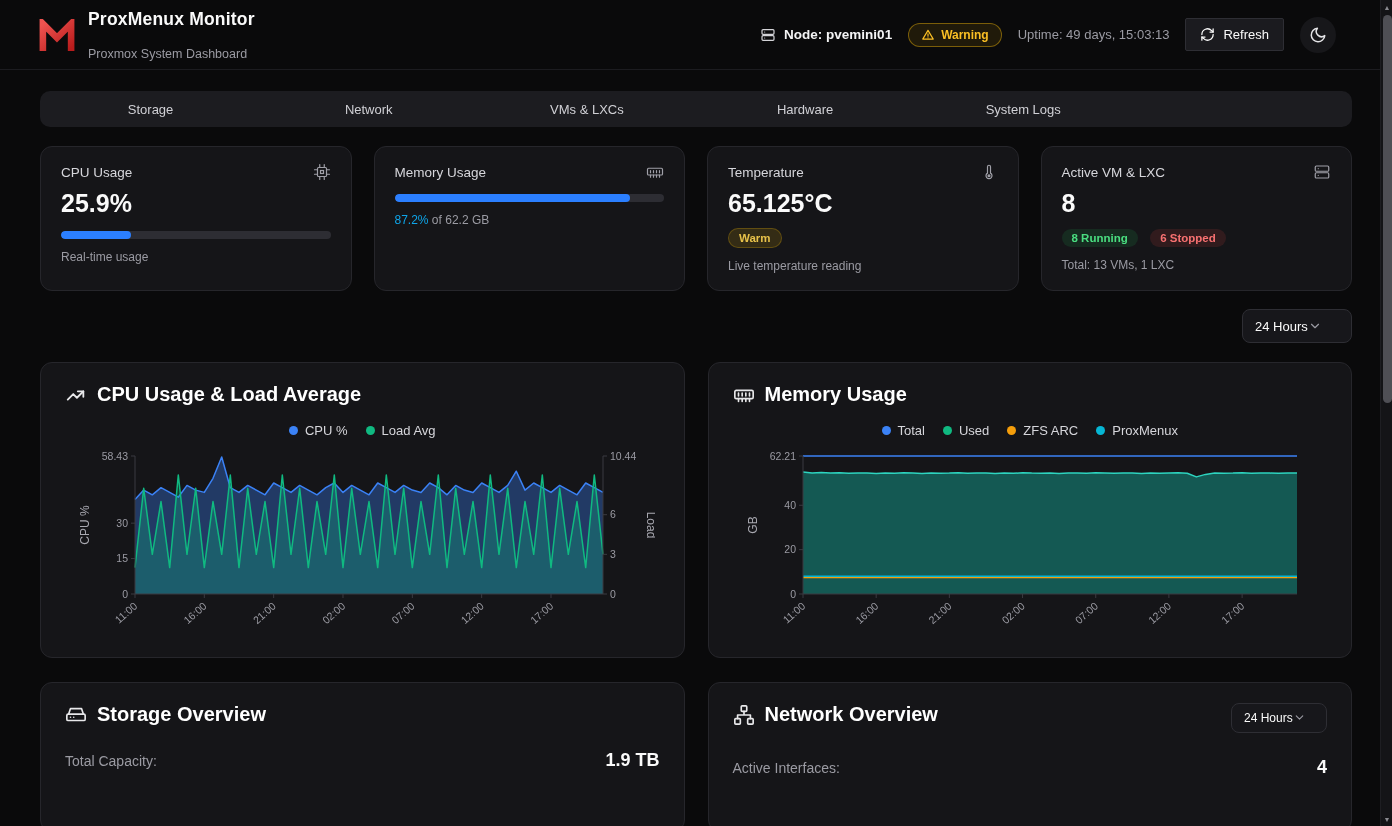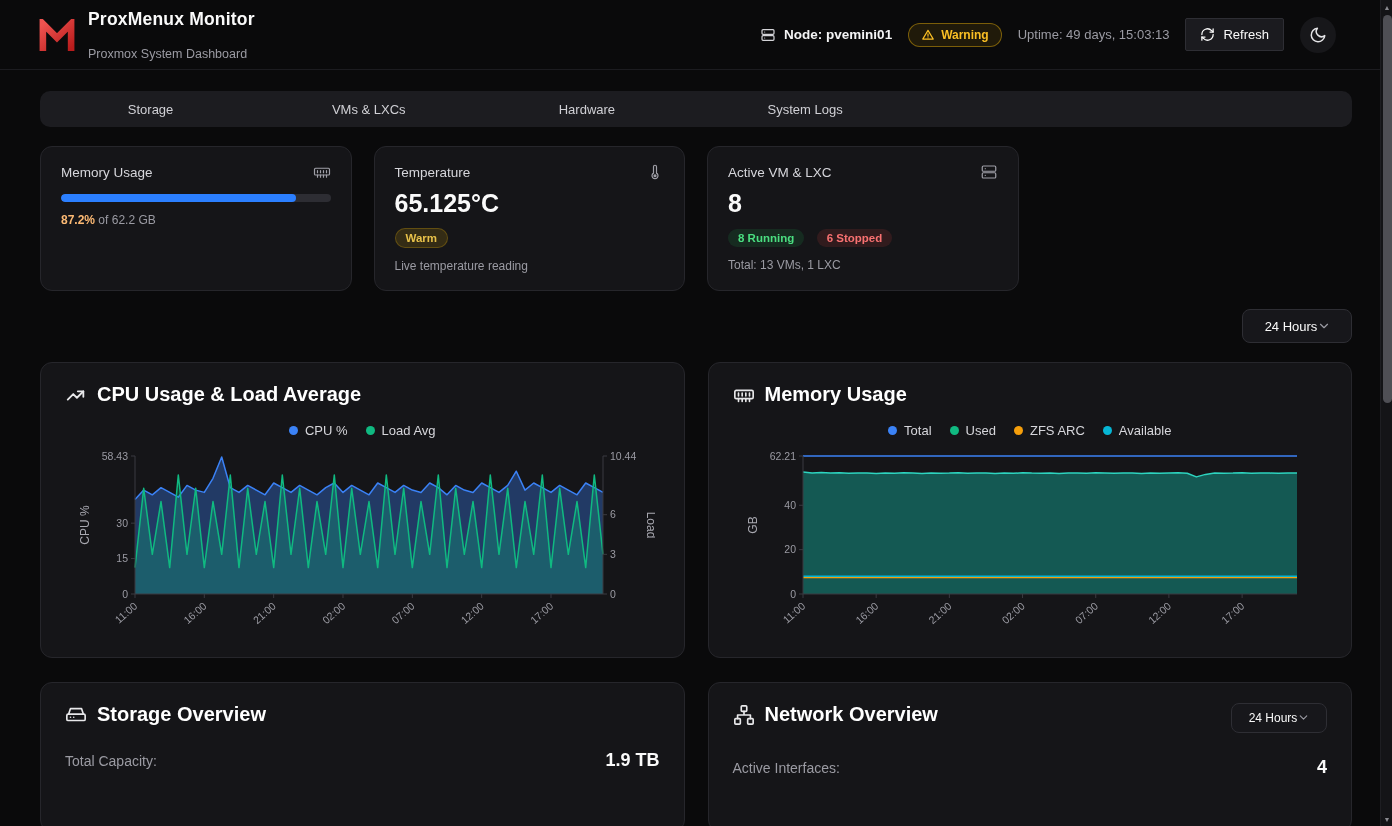--- a/index.html
+++ b/index.html
@@ -31,30 +31,30 @@
   
   .card{background:#151518;border:1px solid #26262b;border-radius:12px}
   .stats{margin:19px 40px 0;display:grid;grid-template-columns:repeat(4,1fr);gap:22px}
   .stat-card{height:145px;padding:16px 20px}
   .stat-head{display:flex;justify-content:space-between;align-items:center;color:#d6d6db;font-size:13.5px}
   .stat-icon{color:#a0a0a8;width:18px;height:18px;display:flex}
   .stat-value{font-size:25px;font-weight:bold;margin-top:8px}
   .progress{height:8px;background:#2d2d33;border-radius:5px;margin-top:13px;overflow:hidden}
   .progress-fill{height:100%;background:#2b7fff;border-radius:5px}
   .stat-caption{margin-top:11px;font-size:12px;color:#9b9ba3}
-  .hl-green{color:#fdba74;font-weight:bold}
+  .hl-green{color:#0ea5e9;font-weight:normal}
   .pill{display:inline-flex;align-items:center;padding:3px 10px;border-radius:999px;font-size:11.5px;font-weight:bold}
   .pill-warm{background:rgba(234,179,8,.15);color:#e7c14a;border:1px solid rgba(234,179,8,.25)}
   .pill-running{background:rgba(34,197,94,.13);color:#4ade80;margin-right:8px}
   .pill-stopped{background:rgba(239,68,68,.13);color:#f87171}
   .badge-row{margin-top:10px}
 
   
   .select-row{margin:18px 40px 0;display:flex;justify-content:flex-end}
-  .select{display:flex;align-items:center;justify-content:center;width:110px;height:34px;background:#17171b;border:1px solid #2e2e34;border-radius:8px;padding:0 10px 0 12px;font-size:13px;cursor:pointer;color:#fafafa}
+  .select{display:flex;align-items:center;justify-content:flex-start;width:110px;height:34px;background:#17171b;border:1px solid #2e2e34;border-radius:8px;padding:0 10px 0 12px;font-size:13px;cursor:pointer;color:#fafafa}
   .select .chev{color:#9b9ba3;width:14px;height:14px;display:flex}
   .select.small{width:96px;height:30px;font-size:12px}
 
   
   .charts{margin:19px 40px 0;display:grid;grid-template-columns:1fr 1fr;gap:23px}
   .chart-card{height:296px;padding:20px 24px}
   .chart-title{display:flex;align-items:center;gap:10px;font-size:20px;font-weight:bold;color:#fff}
   .chart-title .t-icon{width:22px;height:22px;display:flex;color:#e8e8ea}
   .legend{display:flex;justify-content:center;gap:18px;margin-top:17px;font-size:13px;color:#d6d6db}
   .leg-item{display:flex;align-items:center;gap:7px}
@@ -135,26 +135,44 @@
         <svg viewBox="0 0 24 24" width="18" height="18" fill="none" stroke="currentColor" stroke-width="2" stroke-linecap="round" stroke-linejoin="round">
             <path d="M21 12.8A9 9 0 1 1 11.2 3a7 7 0 0 0 9.8 9.8z"></path>
           </svg>
       </span>
     </button>
   </div>
 </header>
 
 <nav class="tabs">
   <div class="tab">Storage</div>
+  <div class="tab">Network</div>
   <div class="tab">VMs &amp; LXCs</div>
   <div class="tab">Hardware</div>
   <div class="tab">System Logs</div>
 </nav>
 
 <section class="stats">
+  <div class="card stat-card">
+    <div class="stat-head">
+      <span>CPU Usage</span>
+      <span class="stat-icon">
+        <svg viewBox="0 0 24 24" width="18" height="18" fill="none" stroke="currentColor" stroke-width="1.6" stroke-linecap="round">
+            <rect x="6" y="6" width="12" height="12" rx="1.5"></rect>
+            <rect x="10" y="10" width="4" height="4"></rect>
+            <path d="M9 2v3M15 2v3M9 19v3M15 19v3M2 9h3M2 15h3M19 9h3M19 15h3"></path>
+          </svg>
+      </span>
+    </div>
+    <div class="stat-value">25.9%</div>
+    <div class="progress">
+        <div class="progress-fill" style="width: 25.9%;"></div>
+      </div>
+    <div class="stat-caption">Real-time usage</div>
+  </div>
 
   <div class="card stat-card">
     <div class="stat-head">
       <span>Memory Usage</span>
       <span class="stat-icon">
         <svg viewBox="0 0 24 24" width="18" height="18" fill="none" stroke="currentColor" stroke-width="1.6" stroke-linecap="round">
             <rect x="2" y="7" width="20" height="9" rx="1.5"></rect>
             <path d="M6 16v3M10 16v3M14 16v3M18 16v3M6 10v3M10 10v3M14 10v3M18 10v3"></path>
           </svg>
       </span>
@@ -295,21 +313,21 @@
         <span class="leg-item">
           <span class="leg-dot" style="background:#10b981"></span>
           <span>Used</span>
         </span>
         <span class="leg-item">
           <span class="leg-dot" style="background:#f59e0b"></span>
           <span>ZFS ARC</span>
         </span>
         <span class="leg-item">
           <span class="leg-dot" style="background:#06b6d4"></span>
-          <span>Available</span>
+          <span>ProxMenux</span>
         </span>
       </div>
     <div class="chart-wrap">
         <svg width="590" height="200" viewBox="0 0 590 200">
           <path d="M70.0,28.0L79.1,28.9L88.3,28.4L97.4,29.1L106.6,28.7L115.7,29.3L124.9,28.9L134.0,29.1L143.2,29.5L152.3,28.9L161.5,29.3L170.6,28.7L179.8,29.1L188.9,29.5L198.1,28.9L207.2,29.3L216.4,29.1L225.5,28.7L234.7,29.3L243.8,28.9L253.0,29.1L262.1,29.5L271.3,28.9L280.4,29.3L289.6,28.7L298.7,29.1L307.9,29.3L317.0,28.9L326.1,29.5L335.3,29.1L344.4,28.9L353.6,29.3L362.7,28.7L371.9,29.1L381.0,29.3L390.2,28.9L399.3,29.1L408.5,29.5L417.6,28.9L426.8,29.3L435.9,29.1L445.1,28.7L454.2,29.3L463.4,32.9L472.5,30.4L481.7,28.9L490.8,29.3L500.0,29.1L509.1,28.7L518.3,29.3L527.4,28.9L536.6,29.1L545.7,29.3L554.9,28.9L564.0,29.1L564,150L70,150Z" fill="rgba(20,184,166,0.42)"></path>
           <path d="M70.0,28.0L79.1,28.9L88.3,28.4L97.4,29.1L106.6,28.7L115.7,29.3L124.9,28.9L134.0,29.1L143.2,29.5L152.3,28.9L161.5,29.3L170.6,28.7L179.8,29.1L188.9,29.5L198.1,28.9L207.2,29.3L216.4,29.1L225.5,28.7L234.7,29.3L243.8,28.9L253.0,29.1L262.1,29.5L271.3,28.9L280.4,29.3L289.6,28.7L298.7,29.1L307.9,29.3L317.0,28.9L326.1,29.5L335.3,29.1L344.4,28.9L353.6,29.3L362.7,28.7L371.9,29.1L381.0,29.3L390.2,28.9L399.3,29.1L408.5,29.5L417.6,28.9L426.8,29.3L435.9,29.1L445.1,28.7L454.2,29.3L463.4,32.9L472.5,30.4L481.7,28.9L490.8,29.3L500.0,29.1L509.1,28.7L518.3,29.3L527.4,28.9L536.6,29.1L545.7,29.3L554.9,28.9L564.0,29.1" fill="none" stroke="#2dd4bf" stroke-width="1.5" stroke-linejoin="round"></path>
           <path d="M70.0,133.4L564.0,133.4" fill="none" stroke="#f59e0b" stroke-width="1.5" stroke-linejoin="round"></path>
           <path d="M70.0,132.3L564.0,132.3" fill="none" stroke="#06b6d4" stroke-width="1.5" stroke-linejoin="round"></path>
           <path d="M70.0,12.0L564.0,12.0" fill="none" stroke="#3b82f6" stroke-width="1.5" stroke-linejoin="round"></path>
           <line x1="70" y1="12" x2="70" y2="150" stroke="#3a3a41"></line>

